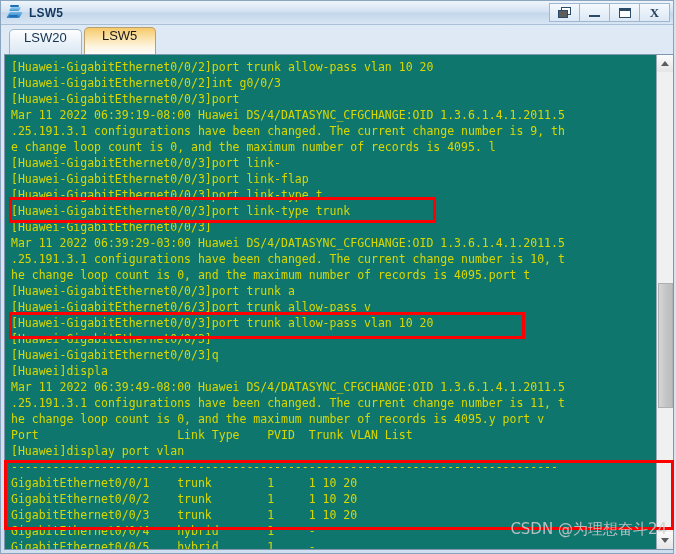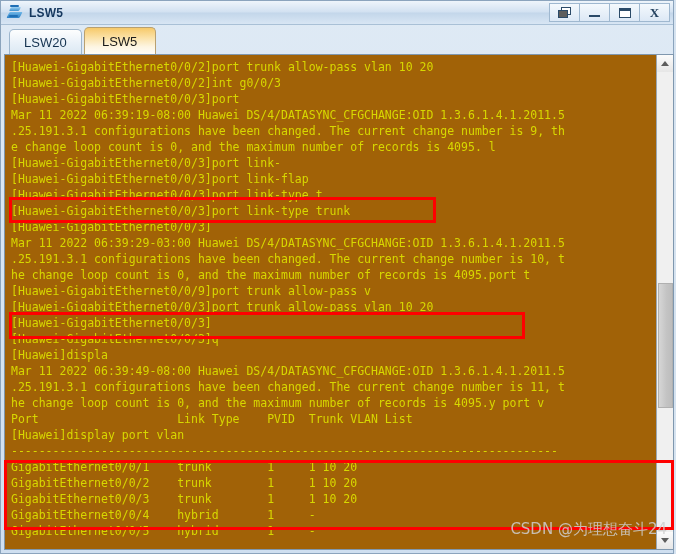--- a/index.html
+++ b/index.html
@@ -108,21 +108,21 @@
     width: 100%; height: 29px;
     box-sizing: border-box;
     display: flex; align-items: flex-end;
     padding-left: 8px;
   }
   .tab {
     height: 25px;
     min-width: 72px;
     padding: 0 14px;
     box-sizing: border-box;
-    display: flex; align-items: center; justify-content: center;
+    display: flex; align-items: flex-start; justify-content: center;
     font-size: 13px;
     color: #14324f;
     border: 1px solid #9db6cd;
     border-bottom: none;
     border-radius: 5px 5px 0 0;
     margin-right: 2px;
     background: linear-gradient(180deg,#fdfefe 0%, #e9f1f8 55%, #dbe8f3 100%);
   }
   .tab.active {
     background: linear-gradient(180deg,#f6c96a 0%, #fbe2a8 38%, #fdf5e2 72%, #fffdf8 100%);
@@ -138,21 +138,21 @@
     left: 3px; top: 53px;
     width: 670px; height: 496px;
     box-sizing: border-box;
     border: 1px solid #7f97ae;
     background: #000;
     display: flex;
   }
   .term {
     position: relative;
     flex: 1 1 auto;
-    background: #a16207;
+    background: #0f766e;
     overflow: hidden;
     padding: 4px 0 0 6px;
     box-sizing: border-box;
   }
   .line {
     color: #d8d800;
     font-family: "DejaVu Sans Mono", "Liberation Mono", monospace;
     font-size: 11.5px;
     line-height: 16px;
     height: 16px;
@@ -271,21 +271,22 @@
         <div class="line">.25.191.3.1 configurations have been changed. The current change number is 9, th</div>
         <div class="line">e change loop count is 0, and the maximum number of records is 4095. l</div>
         <div class="line">[Huawei-GigabitEthernet0/0/3]port link-</div>
         <div class="line">[Huawei-GigabitEthernet0/0/3]port link-flap</div>
         <div class="line">[Huawei-GigabitEthernet0/0/3]port link-type t</div>
         <div class="line">[Huawei-GigabitEthernet0/0/3]port link-type trunk</div>
         <div class="line">[Huawei-GigabitEthernet0/0/3]</div>
         <div class="line">Mar 11 2022 06:39:29-03:00 Huawei DS/4/DATASYNC_CFGCHANGE:OID 1.3.6.1.4.1.2011.5</div>
         <div class="line">.25.191.3.1 configurations have been changed. The current change number is 10, t</div>
         <div class="line">he change loop count is 0, and the maximum number of records is 4095.port t</div>
-        <div class="line">[Huawei-GigabitEthernet0/0/9]port trunk allow-pass v</div>
+        <div class="line">[Huawei-GigabitEthernet0/0/3]port trunk a</div>
+        <div class="line">[Huawei-GigabitEthernet0/6/3]port trunk allow-pass v</div>
         <div class="line">[Huawei-GigabitEthernet0/0/3]port trunk allow-pass vlan 10 20</div>
         <div class="line">[Huawei-GigabitEthernet0/0/3]</div>
         <div class="line">[Huawei-GigabitEthernet0/0/3]q</div>
         <div class="line">[Huawei]displa</div>
         <div class="line">Mar 11 2022 06:39:49-08:00 Huawei DS/4/DATASYNC_CFGCHANGE:OID 1.3.6.1.4.1.2011.5</div>
         <div class="line">.25.191.3.1 configurations have been changed. The current change number is 11, t</div>
         <div class="line">he change loop count is 0, and the maximum number of records is 4095.y port v</div>
         <div class="line">Port                    Link Type    PVID  Trunk VLAN List</div>
         <div class="line">[Huawei]display port vlan</div>
         <div class="line">-------------------------------------------------------------------------------</div>

